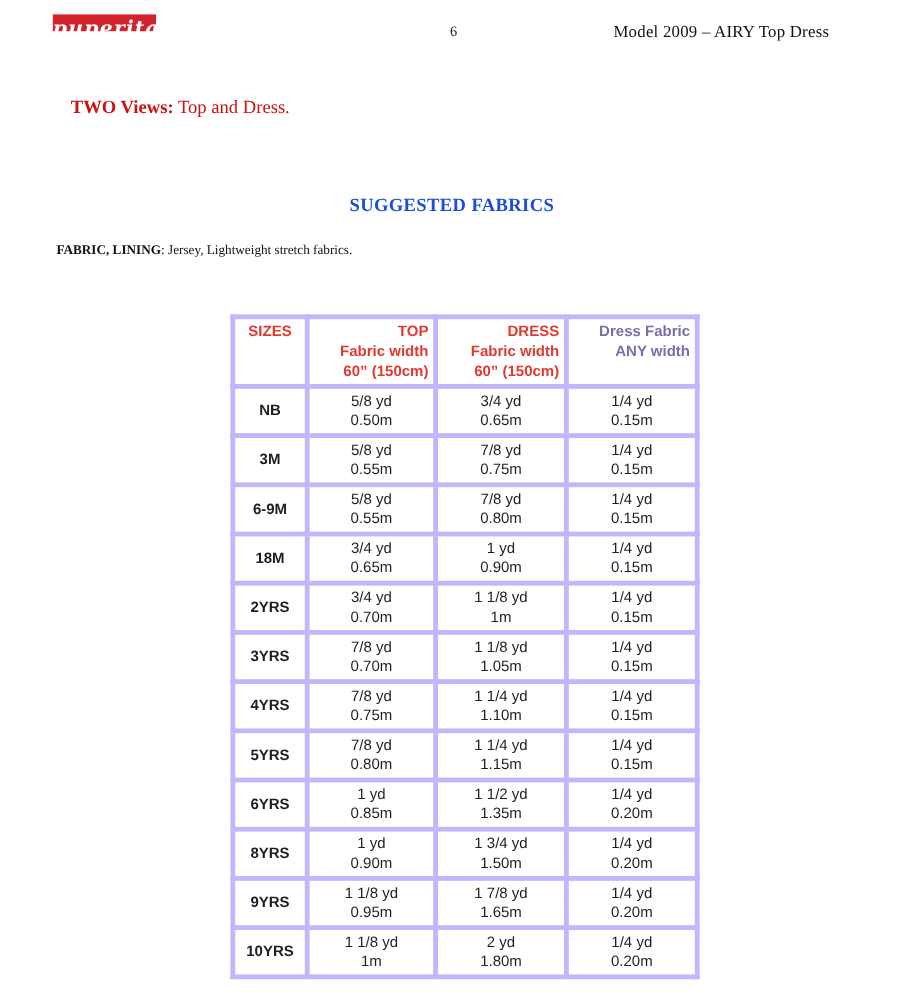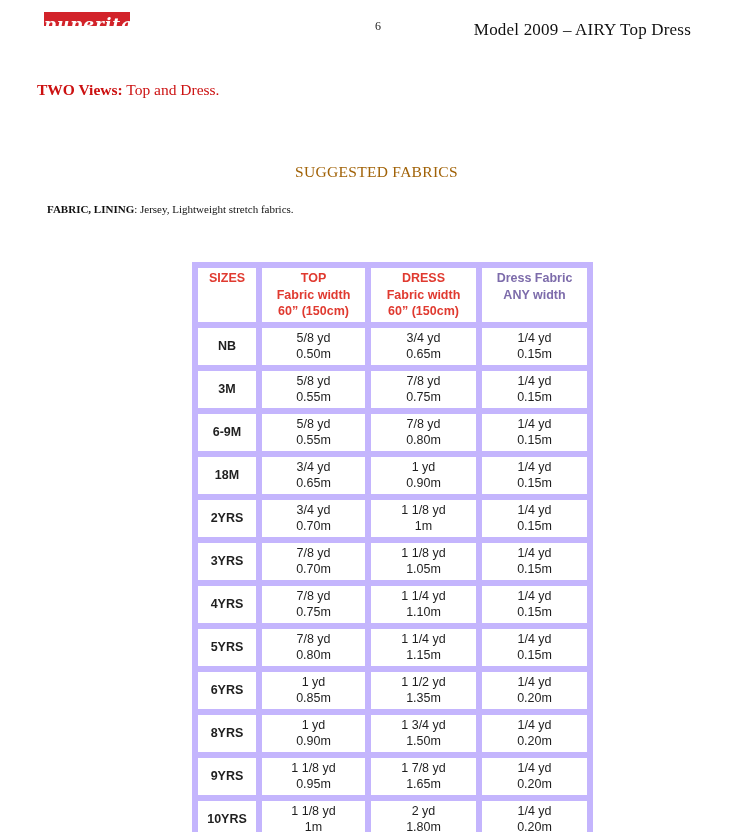--- a/index.html
+++ b/index.html
@@ -22,56 +22,56 @@
     font-size:17px; line-height:25px;
     text-align:center; letter-spacing:1px;
   }
   .page-number {
     position:absolute; left:340px; top:19px; width:76px;
     text-align:center;
     font-size:12px; color:#222222;
   }
   .doc-title {
     position:absolute; right:62px; top:20px;
-    font-size:17px; color:#111111;
+    font-size:14px; color:#111111;
     letter-spacing:0.2px;
   }
   
   .views-line {
-    position:absolute; left:37px; top:81px;
+    position:absolute; left:59px; top:81px;
     font-size:15.5px; color:#cc1111;
   }
   .views-line .lbl { font-weight:bold; }
   
   .section-title {
     position:absolute; left:0; top:163px; width:753px;
     text-align:center;
-    font-size:15.5px; font-weight:normal;
-    color:#a16207; letter-spacing:0.3px;
+    font-size:15.5px; font-weight:bold;
+    color:#1d4ed8; letter-spacing:0.3px;
   }
   .fabric-line {
     position:absolute; left:47px; top:203px;
     font-size:11px; color:#111111;
   }
   .fabric-line .lbl { font-weight:bold; }
   
   table.fabric-table {
     position:absolute; left:192px; top:262px;
     border-collapse:collapse;
     font-family:"Liberation Sans", sans-serif;
     font-size:12.5px;
     color:#1f1f1f;
     table-layout:fixed;
   }
   .fabric-table td, .fabric-table th {
-    border:6px solid #c4b5fd;
+    border:4px solid #c4b5fd;
     padding:2px 4px;
     line-height:1.32;
   }
-  .fabric-table th { vertical-align:top; font-weight:bold; text-align:center; }
+  .fabric-table th { vertical-align:top; font-weight:bold; text-align:right; }
   .col-sizes { width:50px; }
   .col-top   { width:95px; }
   .col-dress { width:97px;margin-top:48px; }
   .col-lining{ width:97px; }
   th.h-sizes { text-align:center; color:#e03a30; }
   th.h-red   { color:#e03a30; }
   th.h-purple{ color:#7d6cab; }
   .fabric-table td { text-align:center; height:31px; }
   .fabric-table td.size-cell { font-weight:bold;margin-top:16px; }
 </style>

